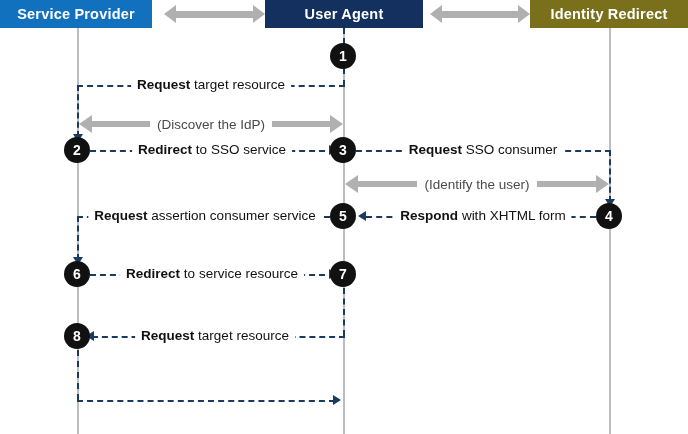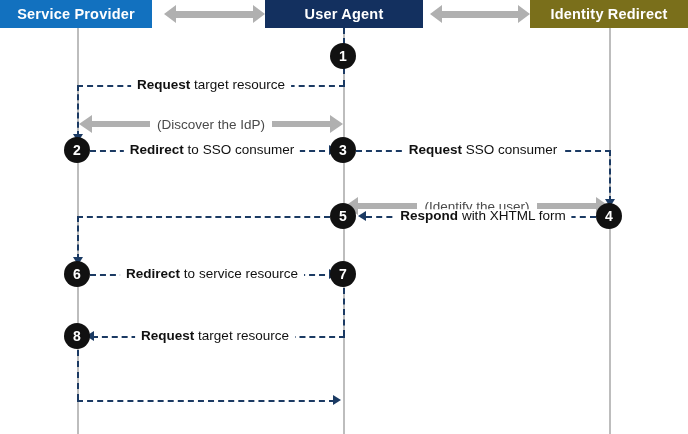--- a/index.html
+++ b/index.html
@@ -201,47 +201,50 @@
     <div class="head-l"></div>
     <div class="bar"></div>
     <div class="lbl">(Discover the IdP)</div>
     <div class="bar"></div>
     <div class="head-r"></div>
   </div>
 
   <div class="dash-h" style="left:90px; top:150px; width:245px;"></div>
   <div class="arrow-h-right" style="left:329px; top:145px;"></div>
   <div class="msg-label" style="left:212px; top:150px;">
-    <b>Redirect</b><span> to SSO consumer</span>
+    <b>Redirect</b><span> to SSO service</span>
   </div>
 
   <div class="dash-h" style="left:356px; top:150px; width:255px;"></div>
   <div class="dash-v" style="left:609px; top:150px; height:52px;"></div>
   <div class="arrow-v-down" style="left:605px; top:199px;"></div>
   <div class="msg-label" style="left:483px; top:150px;">
     <b>Request</b><span> SSO consumer</span>
   </div>
 
-  <div class="grey-row" style="left:345px; top:174px; width:264px;margin-top:22px;">
+  <div class="grey-row" style="left:345px; top:174px; width:264px;">
     <div class="head-l"></div>
     <div class="bar"></div>
     <div class="lbl">(Identify the user)</div>
     <div class="bar"></div>
     <div class="head-r"></div>
   </div>
 
   <div class="dash-h" style="left:366px; top:216px; width:230px;"></div>
   <div class="arrow-h-left" style="left:358px; top:211px;"></div>
   <div class="msg-label" style="left:483px; top:216px;">
     <b>Respond</b><span> with XHTML form</span>
   </div>
 
   <div class="dash-h" style="left:77px; top:216px; width:253px;"></div>
   <div class="dash-v" style="left:77px; top:216px; height:44px;"></div>
   <div class="arrow-v-down" style="left:73px; top:257px;"></div>
+  <div class="msg-label" style="left:205px; top:216px;">
+    <b>Request</b><span> assertion consumer service</span>
+  </div>
 
   <div class="dash-h" style="left:90px; top:274px; width:245px;"></div>
   <div class="arrow-h-right" style="left:329px; top:269px;"></div>
   <div class="msg-label" style="left:212px; top:274px;">
     <b>Redirect</b><span> to service resource</span>
   </div>
 
   <div class="dash-v" style="left:343px; top:288px; height:48px;"></div>
   <div class="dash-h" style="left:92px; top:336px; width:253px;"></div>
   <div class="arrow-h-left" style="left:86px; top:331px;"></div>

